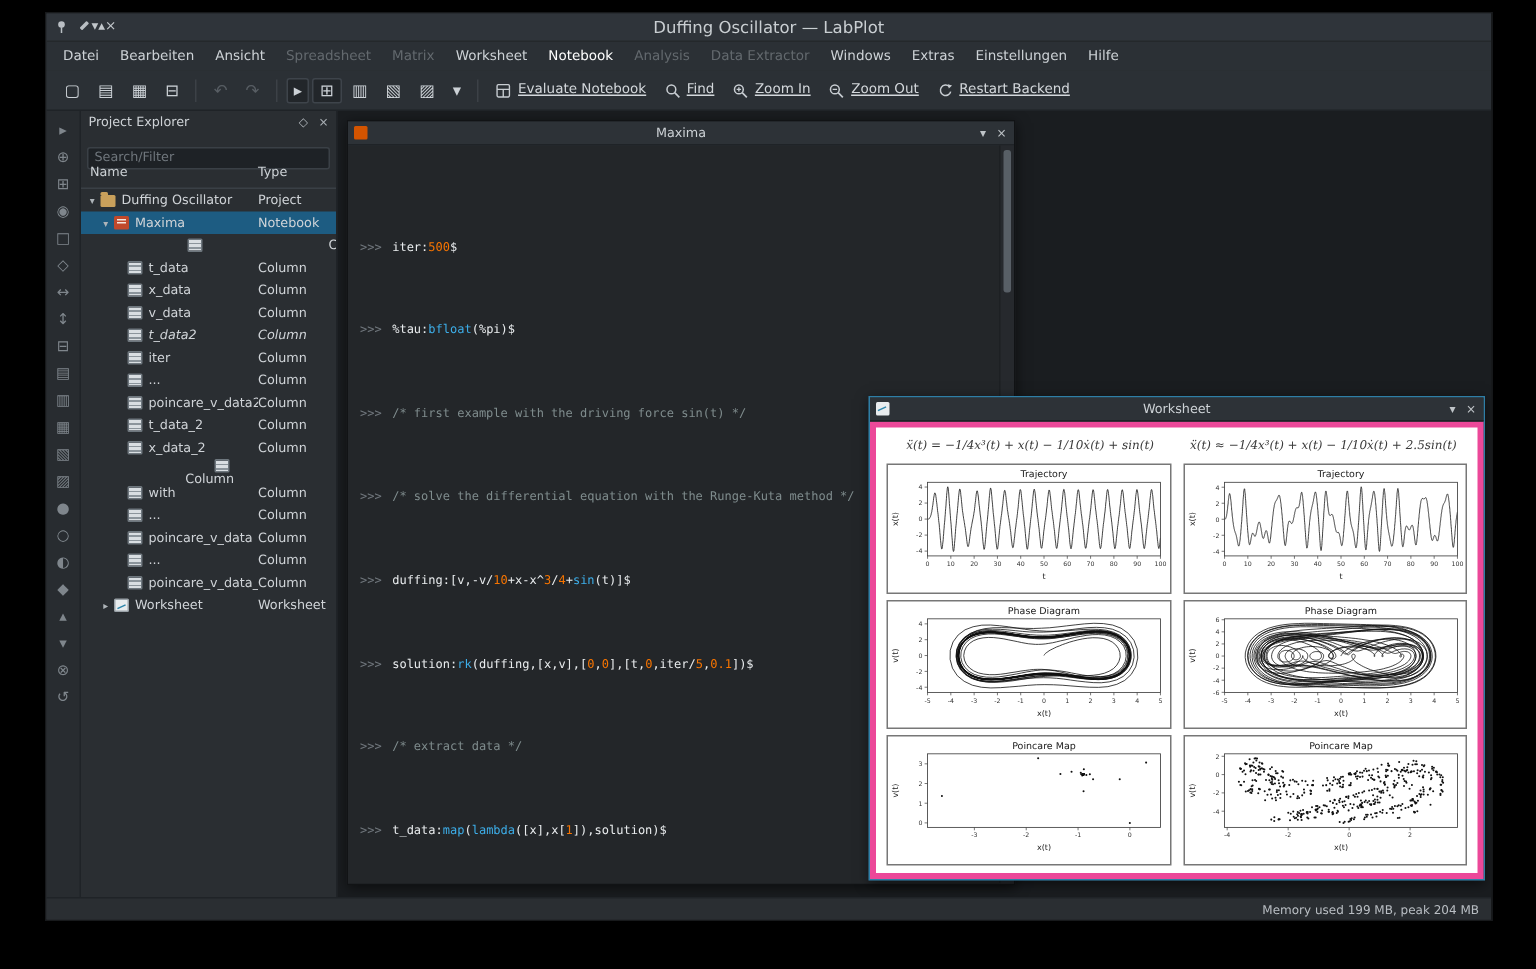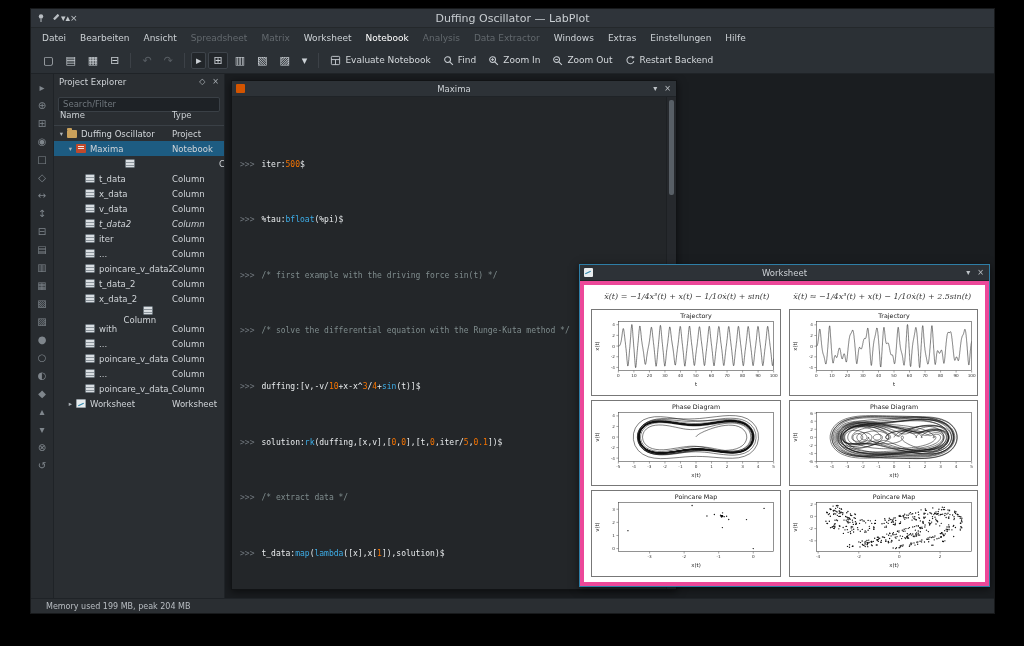--- a/index.html
+++ b/index.html
@@ -21,21 +21,21 @@
   .menu-item.disabled{color:#63696e;}
   .menu-item.active{color:#ffffff;}
 
   
   .toolbar{height:26px;background:#2b3035;border-bottom:1px solid #1f2327;display:flex;align-items:center;padding:0 6px;flex:none;}
   .trepeat{display:contents;}
   .tbtn{display:flex;align-items:center;gap:4px;padding:2px 4px;margin:0 1px;border-radius:2px;border:1px solid transparent;}
   .tbtn .g{font-size:11px;color:#ccd1d6;line-height:1;}
   .tbtn.disabled .g{color:#585e64;}
   .tbtn.pressed{background:#22262a;border-color:#3e444b;}
-  .tbtn .tlabel{font-size:9px;color:#d4d8dc;white-space:nowrap;}
+  .tbtn .tlabel{font-size:9px;color:#d4d8dc;white-space:nowrap;text-decoration:underline;}
   .tsep{width:1px;height:15px;background:#3c4147;margin:0 5px;flex:none;}
   .bic{width:11px;height:11px;flex:none;}
 
   
   .main{flex:1;display:flex;min-height:0;}
   .toolbox{width:22px;background:#282c30;border-right:1px solid #1f2327;display:flex;flex-direction:column;align-items:center;padding-top:9px;gap:8px;flex:none;overflow:hidden;}
   .tool{font-size:10px;color:#7f868c;line-height:1;}
 
   
   .explorer{width:170px;background:#2a2e32;border-right:1px solid #1f2327;display:flex;flex-direction:column;flex:none;}
@@ -89,21 +89,21 @@
   #worksheet-win{left:354px;top:190px;width:409px;height:321px;border-color:#2e7ea6;}
   .ws-content{flex:1;background:#ec4899;padding:4px;display:flex;min-height:0;}
   .ws-canvas{flex:1;background:#ffffff;display:flex;flex-direction:column;padding:3px 5px 4px 5px;min-height:0;}
   .ws-eqs{display:flex;height:20px;flex:none;}
   .eq{flex:1;text-align:center;font-family:"DejaVu Serif","Liberation Serif",serif;font-style:italic;font-size:8px;color:#3a3a3a;padding-top:4px;white-space:nowrap;overflow:hidden;}
   .ws-grid{flex:1;display:grid;grid-template-columns:1fr 1fr;grid-template-rows:repeat(3,1fr);grid-auto-flow:column;gap:4px 8px;padding:1px 2px 1px 2px;min-height:0;}
   .plot-cell{border:1px solid #777;position:relative;overflow:hidden;}
   .plot-svg{width:100%;height:100%;display:block;}
 
   
-  .statusbar{height:14px;background:#2a2e32;border-top:1px solid #1f2327;display:flex;align-items:center;padding-right:8px;flex:none;padding-left:15px;}
+  .statusbar{height:14px;background:#2a2e32;border-top:1px solid #1f2327;display:flex;align-items:center;justify-content:flex-end;padding-right:8px;flex:none;padding-left:15px;}
   .status-text{font-size:8px;color:#b9bec3;}
 </style>
 </head>
 <body>
 
 <div class="screen">
   <div class="window">
 
     <div class="titlebar">
       <div class="tleft">

